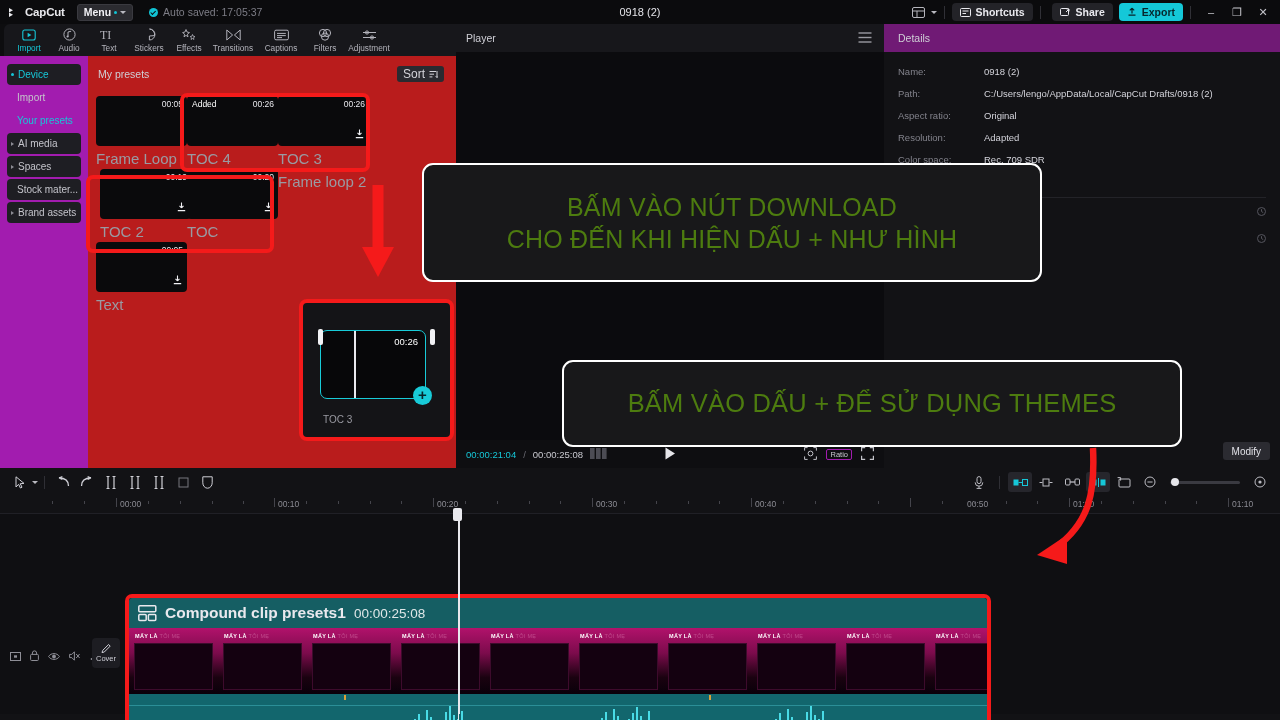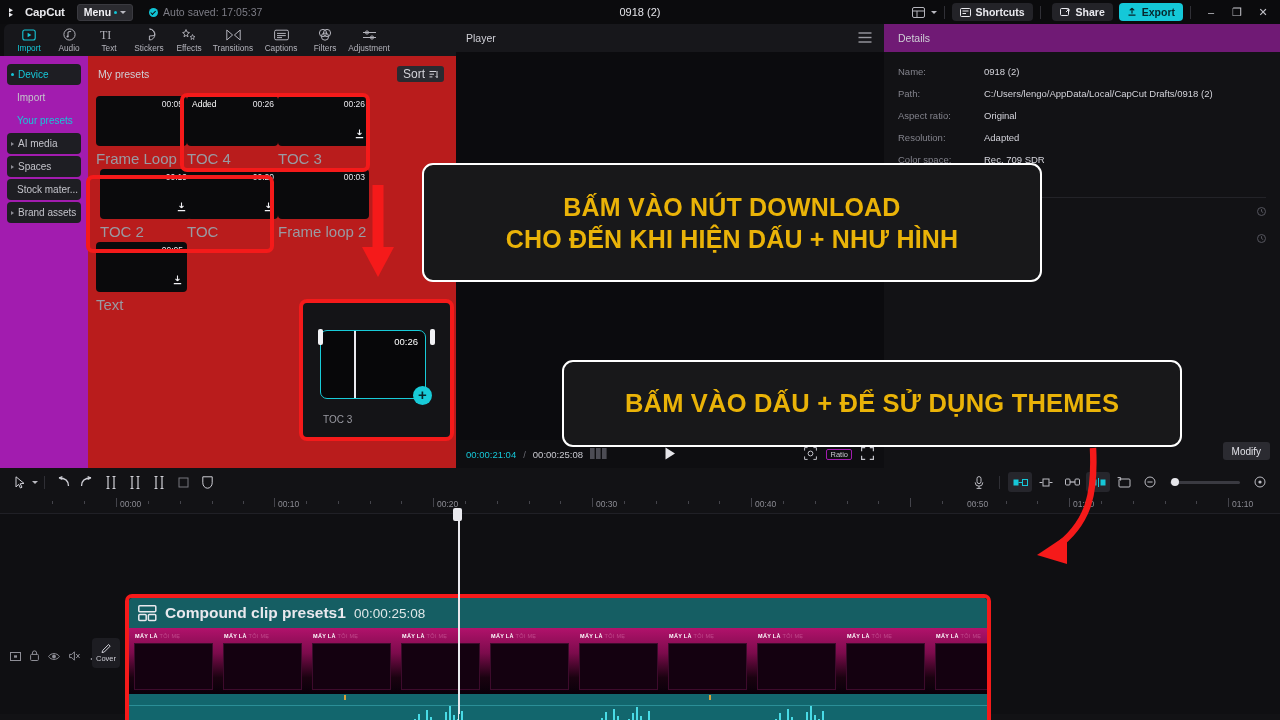--- a/index.html
+++ b/index.html
@@ -162,21 +162,21 @@
   .clip-audio { height:36px; background:#12666d; position:relative; overflow:hidden;}
   .wave { position:absolute; bottom:2px; width:2px; background:#49dbe6;}
   .audio-line { position:absolute; top:11px; left:0; right:0; height:1px; background:#2b8f97;}
   .amark { position:absolute; top:1px; width:1.5px;height:5px;background:#d9a23a;}
   .playhead { position:absolute; top:0; bottom:0; width:1.5px; background:#e9e9ee; z-index:9;}
 
   
   .callout {
     position:absolute; background:#18181a; border:2.5px solid #ffffff; border-radius:11px;
     display:flex;align-items:center;justify-content:center; text-align:center;
-    color:#eab308; font-weight:bold;
+    color:#4d7c0f; font-weight:normal;
   }
   .callout .ctxt { font-size:25px; line-height:1.28; letter-spacing:0.2px;}
   .callout2 .ctxt { font-size:25.5px; }
 
   
   svg.arrow { position:absolute; overflow:visible; }
 </style>
 </head>
 <body>
 
@@ -415,23 +415,20 @@
         <span class="dl">
           <svg width="9" height="10" viewBox="0 0 9 10">
               <path d="M4.5 0.6 v5 M4.5 5.9 l-2 -2 M4.5 5.9 l2 -2 M0.8 8.6 h7.4" stroke="#f0f0f4" stroke-width="1.1" fill="none"></path>
             </svg>
         </span>
       </div>
       <div class="name">TOC</div>
     </div>
 
     <div class="card" style="left:182px; top:73px;">
-      <div class="thumb">
-        <span class="dur">00:03</span>
-      </div>
       <div class="name">Frame loop 2</div>
     </div>
 
     <div class="card" style="left:0px; top:146px;">
       <div class="thumb">
         <span class="dur">00:05</span>
         <span class="dl">
           <svg width="9" height="10" viewBox="0 0 9 10">
               <path d="M4.5 0.6 v5 M4.5 5.9 l-2 -2 M4.5 5.9 l2 -2 M0.8 8.6 h7.4" stroke="#f0f0f4" stroke-width="1.1" fill="none"></path>
             </svg>

